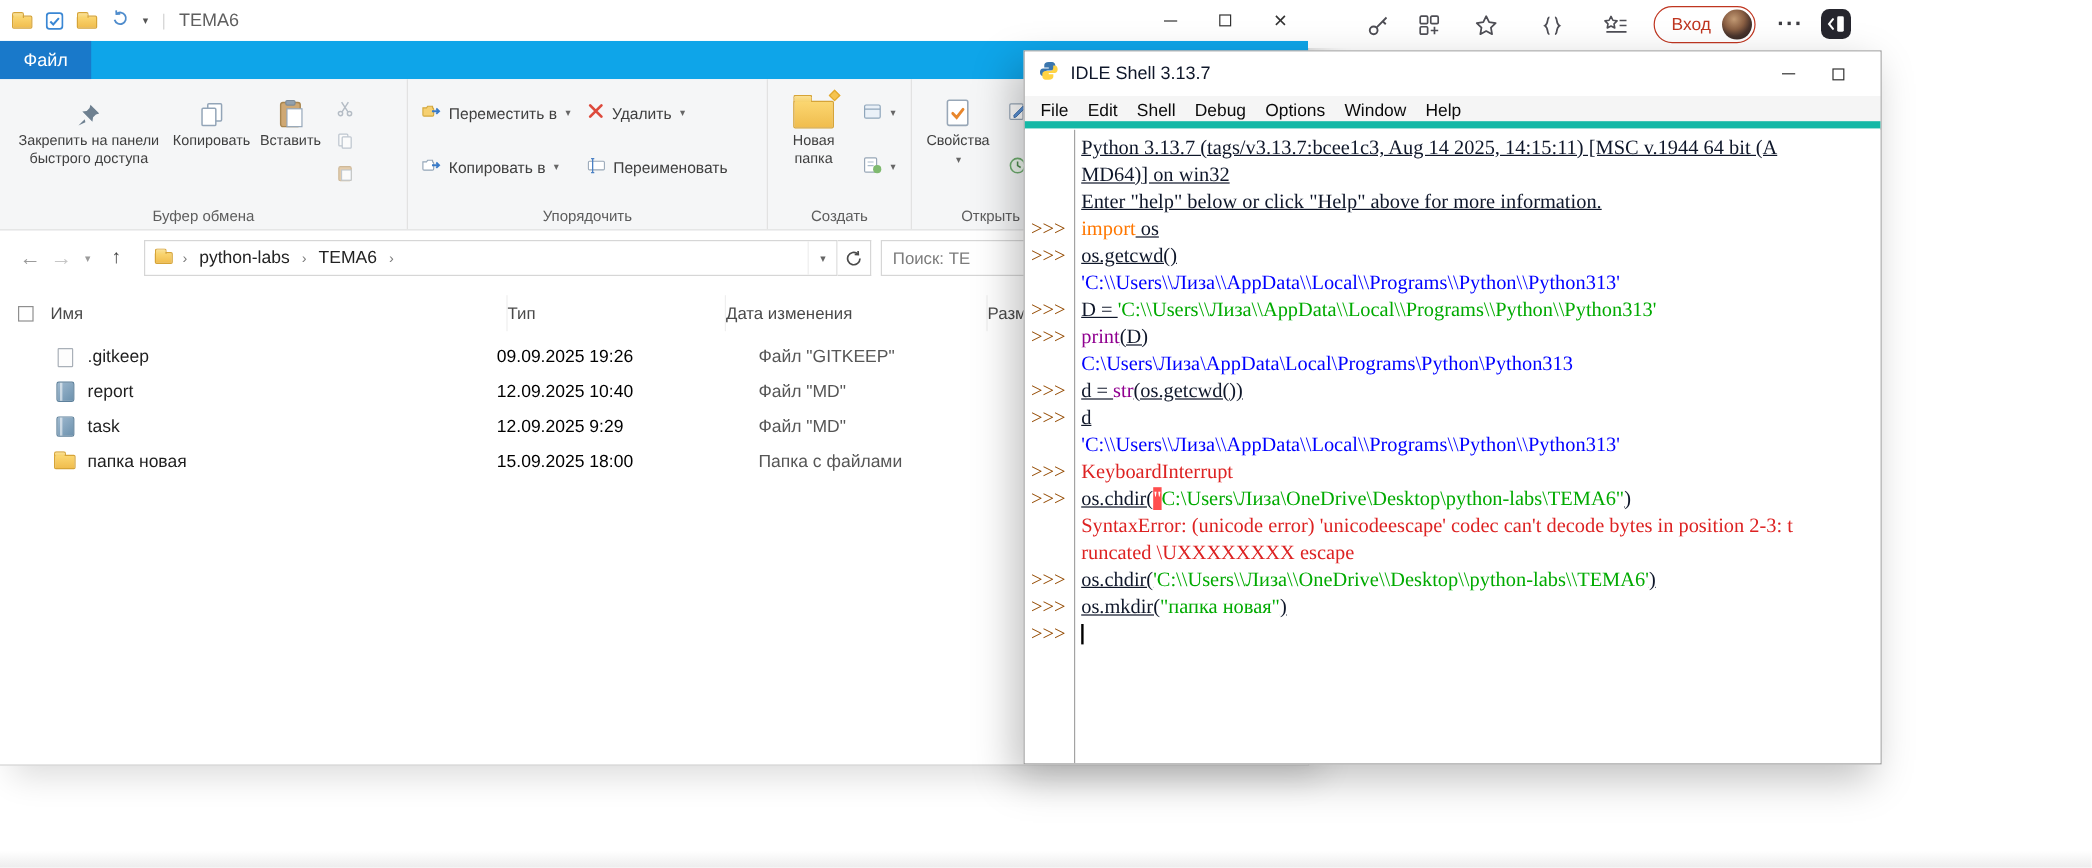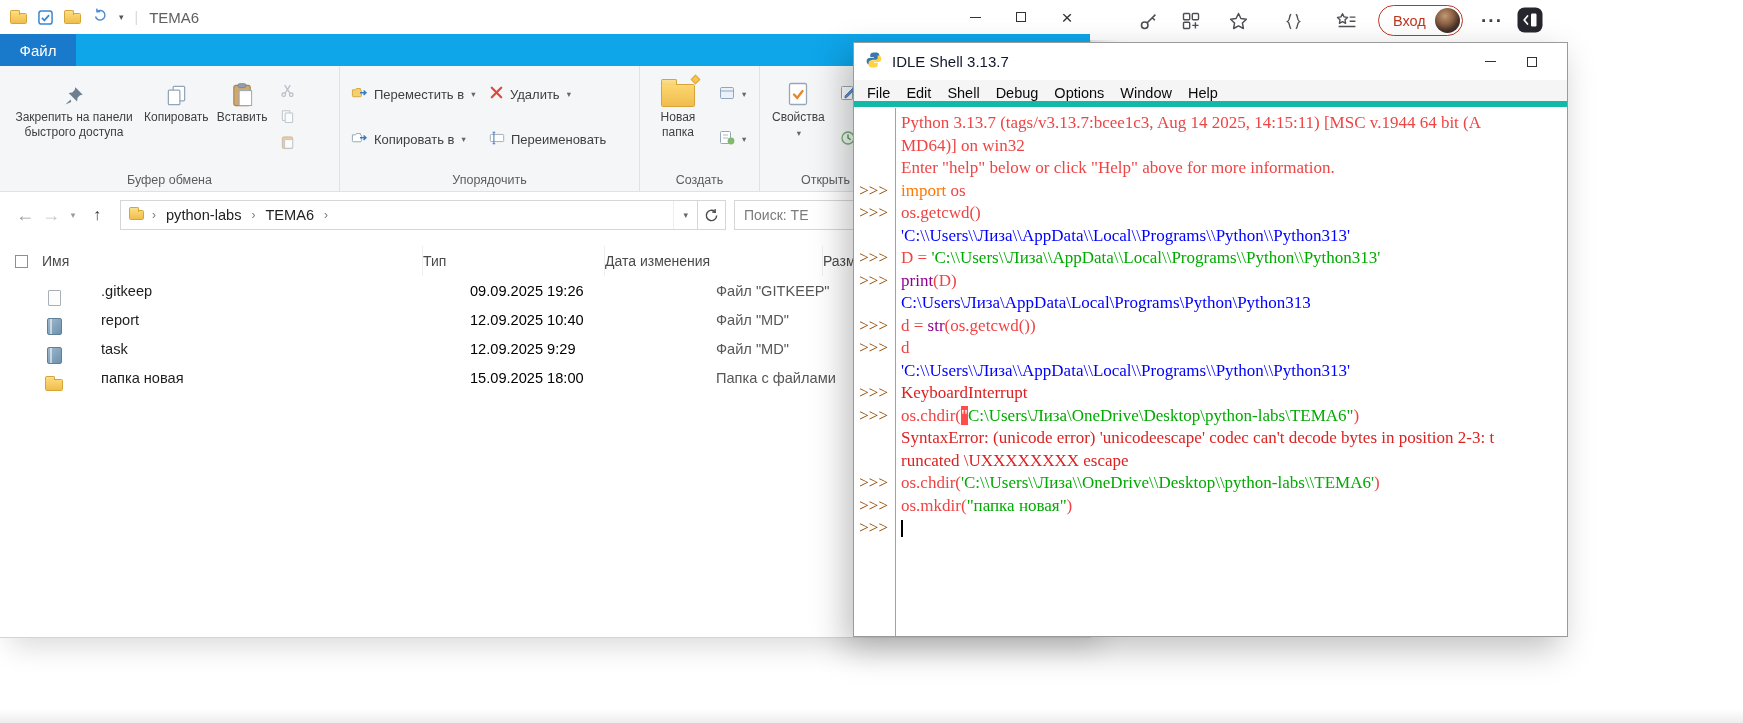--- a/index.html
+++ b/index.html
@@ -98,21 +98,21 @@
   .ex-list{padding-top:8px;}
   .ex-cols{height:30px;display:flex;align-items:center;font-size:14px;color:#4a4a4a;}
   .col-check{width:42px;display:flex;}
   .chk{width:13px;height:13px;border:1px solid #8f8f8f;background:#fff;margin-left:15px;}
   .col{height:100%;display:flex;align-items:center;}
   .col-name{width:380px;}
   .col-date{width:218px;border-left:1px solid #efefef;}
   .col-type{width:182px;border-left:1px solid #efefef;}
   .col-size{flex:1;border-left:1px solid #efefef;}
   #file-rows{padding-top:7px;}
-  .file-row{display:flex;height:29px;font-size:14.6px;gap:28px;}
+  .file-row{display:flex;align-items:center;height:29px;font-size:14.6px;}
   .rc-icon{width:20px;margin-left:44px;display:flex;justify-content:center;align-items:center;}
   .rc-name{width:350px;padding-left:9px;color:#1e1e1e;}
   .rc-date{width:218px;color:#000000;}
   .rc-type{width:182px;color:#565656;}
   .ic-file i{display:block;width:13px;height:16px;background:#fdfdfd;border:1px solid #a9b0b8;border-radius:1px;}
   .ic-md i{display:block;width:15px;height:17px;border-radius:2px;position:relative;
     background:linear-gradient(135deg,#9fb9cf,#6d92ae);border:1px solid #5d809b;}
   .ic-md i::before{content:"";position:absolute;left:2px;top:0;bottom:0;width:2px;background:rgba(255,255,255,.55);}
 
   
@@ -125,21 +125,21 @@
   .idle-menubar{height:27px;background:#f5f5f5;border-bottom:6px solid #14b8a6;display:flex;
     align-items:flex-end;padding-left:5px;font-size:14.5px;color:#0a0a0a;}
   .menu-item{padding:0 8px;}
   .idle-shell{position:absolute;top:65px;left:0;right:0;bottom:0;background:#fff;overflow:hidden;
     font-family:"Liberation Serif",serif;font-size:17px;padding-top:4px;}
   .gutter-rule{position:absolute;left:41px;top:0;bottom:0;width:1px;background:#a3a3a3;}
   .shell-line{display:flex;line-height:22.5px;white-space:pre;}
   .shell-gutter{flex:0 0 40px;width:40px;text-align:right;padding-right:6px;
     color:var(--sh-prompt,#944a00);}
   .code{flex:1 1 auto;min-width:0;overflow:hidden;padding-left:7px;color:#000;}
-  .sg-plain{color:#ef4444;}
+  .sg-plain{color:#0f172a;text-decoration:underline;}
   .sg-kw{color:var(--sh-kw,#ff7700);}
   .sg-blt{color:var(--sh-blt,#900090);}
   .sg-str{color:var(--sh-str,#00aa00);}
   .sg-out{color:var(--sh-out,#0000ff);}
   .sg-err{color:var(--sh-err,#dd2222);}
   .sg-hl{background:var(--sh-hlbg,#ff4d4d);color:#fff;}
   .cursor{display:inline-block;width:2px;height:17px;background:#000;transform:translateY(3px);}
 
   .qat-check{display:inline-flex;}
 </style>

